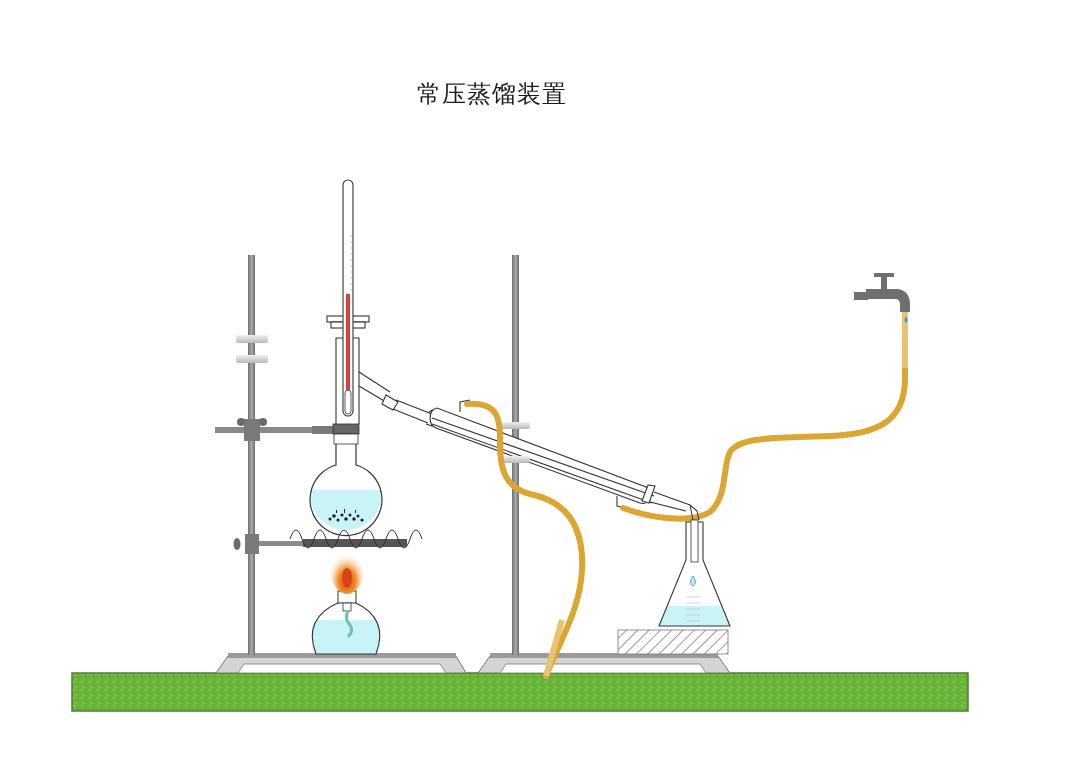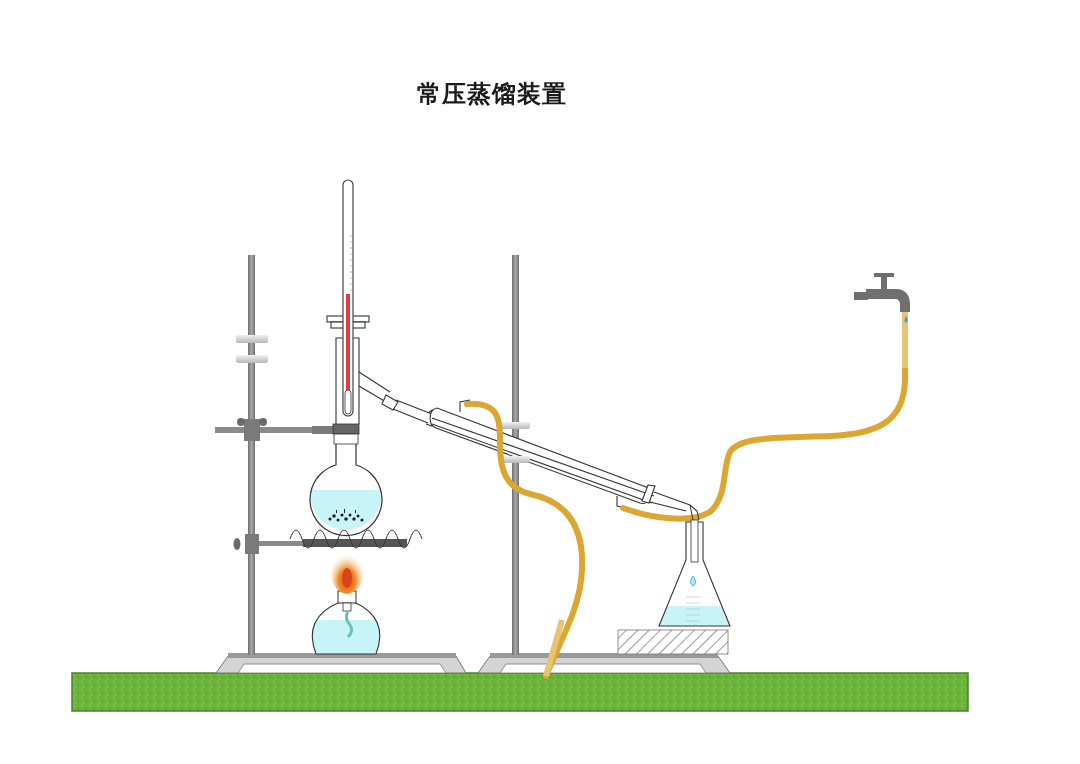--- a/index.html
+++ b/index.html
@@ -1,17 +1,17 @@
 <!DOCTYPE html>
 <html><head>
 <meta charset="utf-8">
 <style>
   html, body { margin:0; padding:0; background:#ffffff; }
   body { width:1080px; height:764px; position:relative; overflow:hidden; font-family:"DejaVu Sans", sans-serif; }
-  #title { position:absolute; left:0; top:78px; width:984px; text-align:center; font-size:24px; font-weight:bold; color:#1a1a1a; letter-spacing:1px; }
+  #title { position:absolute; left:0; top:78px; width:984px; text-align:center; font-size:24px; font-weight:normal; color:#1a1a1a; letter-spacing:1px; }
   svg#scene { position:absolute; left:0; top:0; }
 </style>
 </head>
 <body>
 
 <div id="title">常压蒸馏装置</div>
 
 <svg id="scene" width="1080" height="764" viewBox="0 0 1080 764">
   <defs>
     <pattern id="grass" width="8" height="8" patternUnits="userSpaceOnUse">

